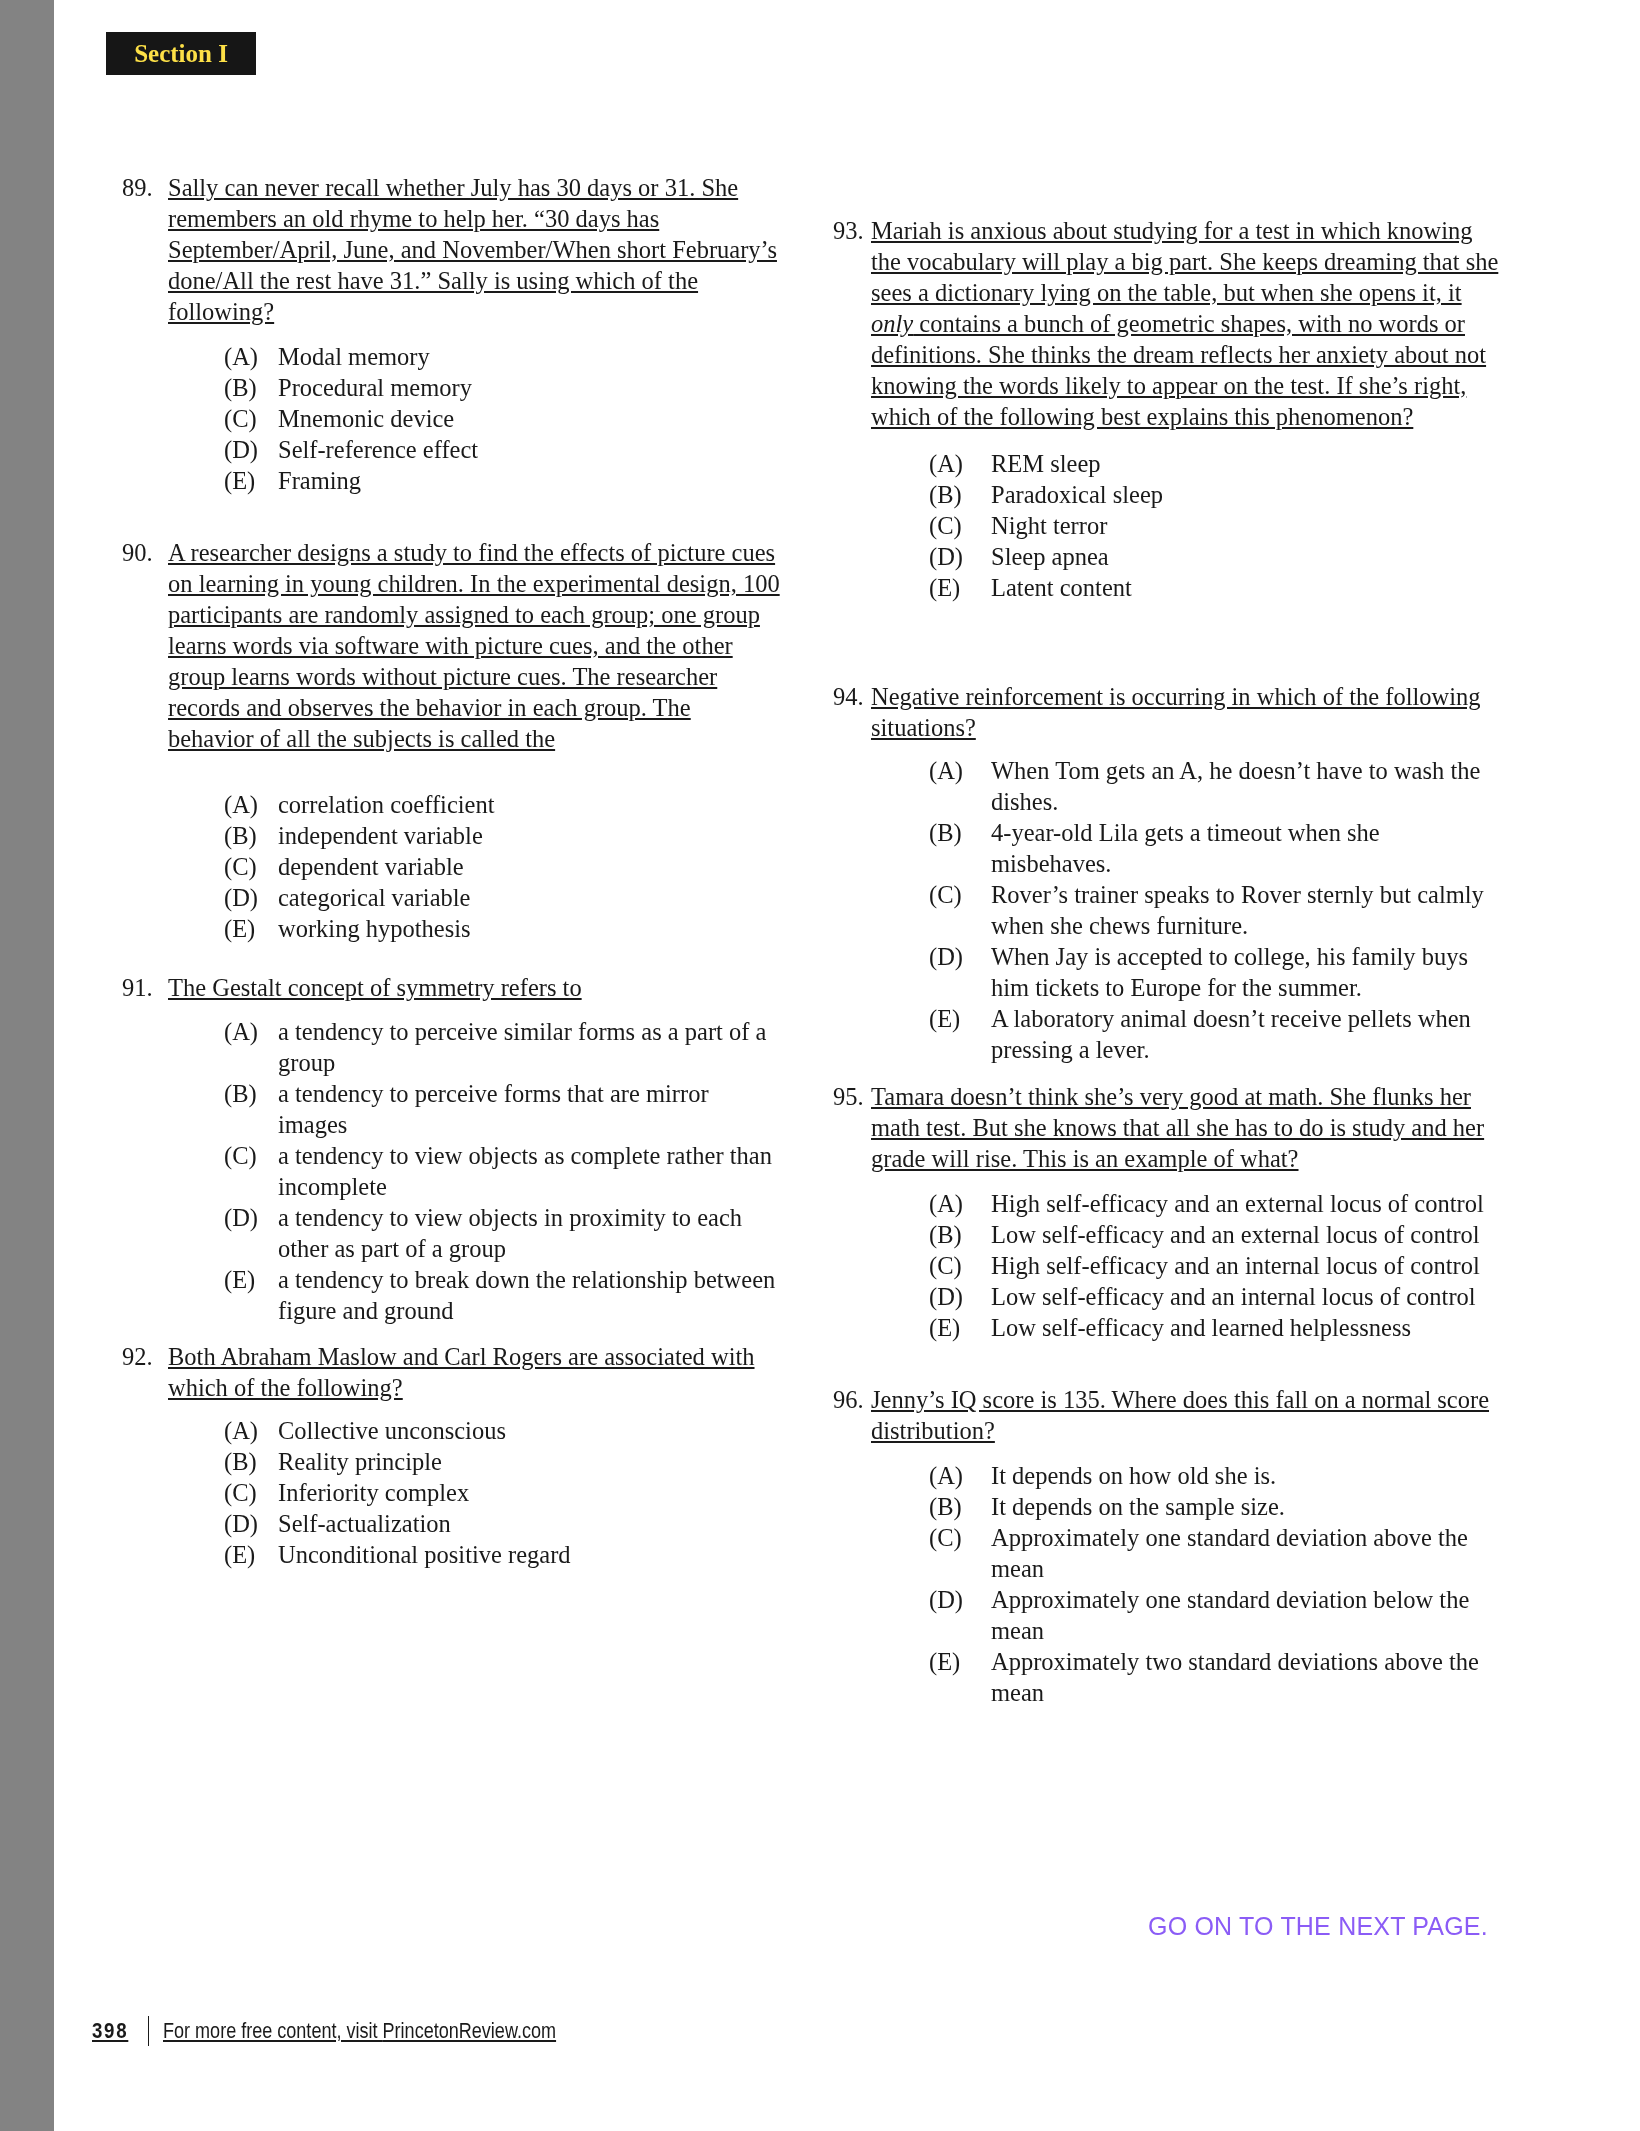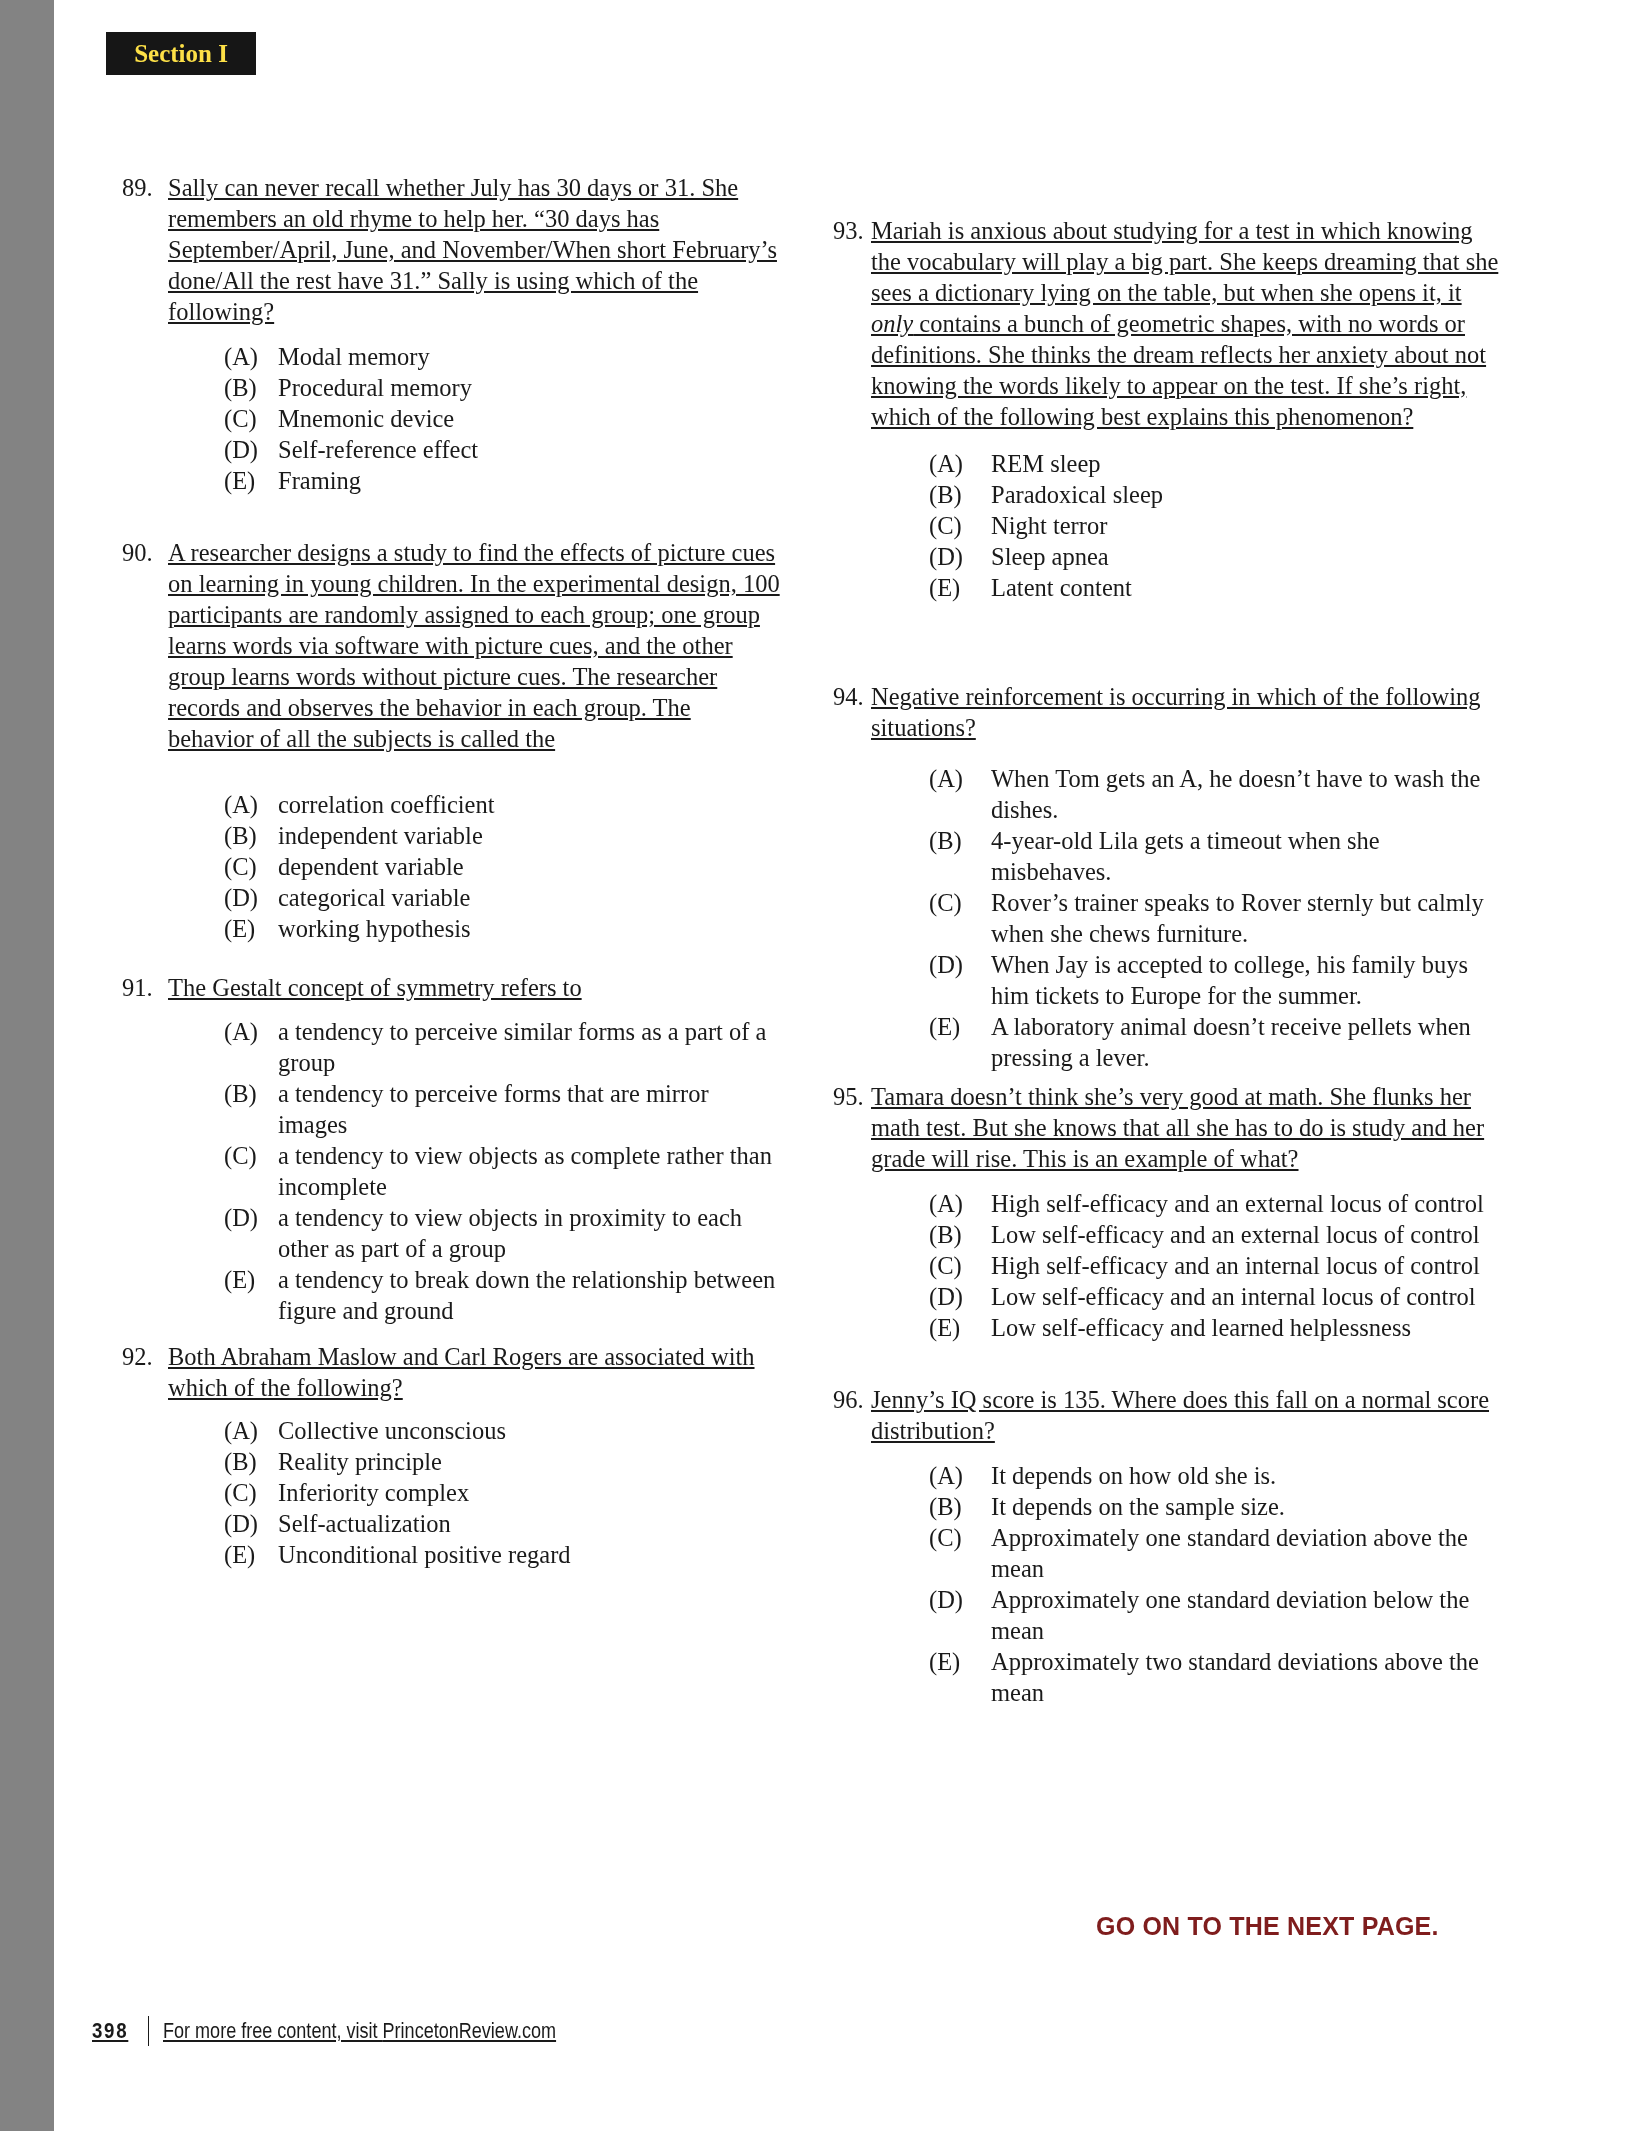--- a/index.html
+++ b/index.html
@@ -14,22 +14,22 @@
   .q-options { margin-top:14px; padding-left:46px; }
   .opt { position:relative; padding-left:110px; text-indent:-54px; }
   .opt .letter { display:inline-block; width:54px; text-indent:0; }
   .opt-text { }
   .col-left { left:122px; width:660px; }
   .col-right { left:833px; width:670px; }
   .col-right .q-stem { padding-left:38px;margin-top:43px; }
   .col-right .q-options { padding-left:38px; }
   .col-right .opt { padding-left:120px; text-indent:-62px; }
   .col-right .opt .letter { width:62px; }
-  .next-page { position:absolute; left:1096px; top:1912px; font-family:"Liberation Sans", sans-serif;
-         font-weight:bold; font-size:25px; color:#7f1d1d; letter-spacing:0.2px; }
+  .next-page { position:absolute; left:1148px; top:1912px; font-family:"Liberation Sans", sans-serif;
+         font-weight:normal; font-size:25px; color:#8b5cf6; letter-spacing:0.2px; }
   .footer { position:absolute; left:92px; top:2016px; height:30px; display:flex; align-items:center;
          font-family:"Liberation Sans", sans-serif; color:#1a1a1a;text-decoration:underline; }
   .page-num { font-weight:bold; font-size:22px; letter-spacing:2px; transform:scaleX(0.85); transform-origin:left; width:50px; }
   .footer-divider { width:1px; height:30px; background:#1a1a1a; margin:0 14px 0 6px; }
   .footer-text { font-size:22px; transform:scaleX(0.82); transform-origin:left; white-space:nowrap; }
   .footer-link { text-decoration:underline; color:#1a1a1a; }
   em { font-style:italic; }
 </style>
 </head>
 <body>
@@ -105,21 +105,21 @@
     <div class="opt"><span class="letter">(D)</span><span class="opt-text">Sleep apnea</span></div>
     <div class="opt"><span class="letter">(E)</span><span class="opt-text">Latent content</span></div>
   </div>
 </div>
 
 <div class="question col-right" style="top:638px">
   <div class="q-stem">
     <span class="q-num">94.</span>
     <span>Negative reinforcement is occurring in which of the following situations?</span>
   </div>
-  <div class="q-options" style="margin-top:20px">
+  <div class="q-options" style="margin-top:12px">
     <div class="opt"><span class="letter">(A)</span><span class="opt-text">When Tom gets an A, he doesn’t have to wash the dishes.</span></div>
     <div class="opt"><span class="letter">(B)</span><span class="opt-text">4-year-old Lila gets a timeout when she misbehaves.</span></div>
     <div class="opt"><span class="letter">(C)</span><span class="opt-text">Rover’s trainer speaks to Rover sternly but calmly when she chews furniture.</span></div>
     <div class="opt"><span class="letter">(D)</span><span class="opt-text">When Jay is accepted to college, his family buys him tickets to Europe for the summer.</span></div>
     <div class="opt"><span class="letter">(E)</span><span class="opt-text">A laboratory animal doesn’t receive pellets when pressing a lever.</span></div>
   </div>
 </div>
 
 <div class="question col-right" style="top:1038px">
   <div class="q-stem">

